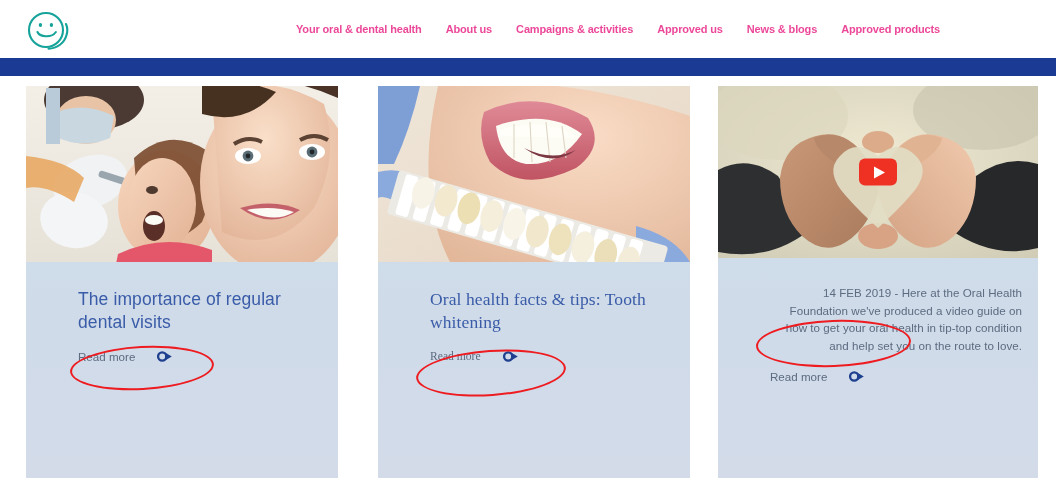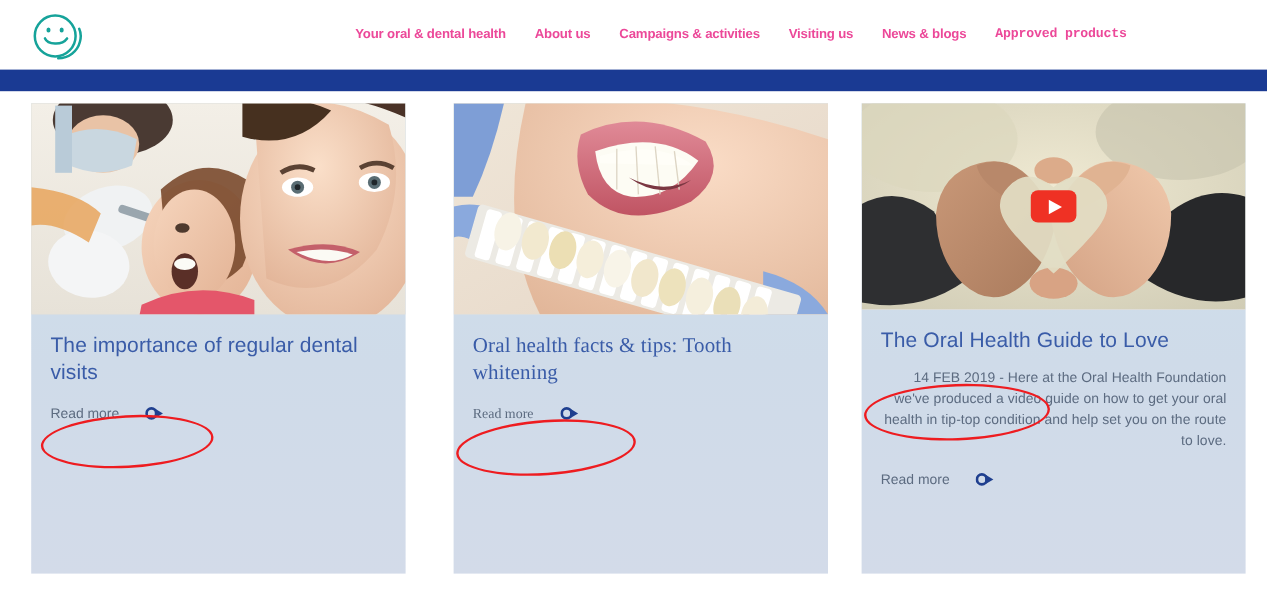--- a/index.html
+++ b/index.html
@@ -28,21 +28,21 @@
   .nav-item {
     color: #ec4899;
     font-size: 11px;
     font-weight: bold;
     letter-spacing: -0.15px;
     white-space: nowrap;
     margin-right: 24px;
     cursor: pointer;
     line-height: 1;
   }
-  .nav-item:last-child { margin-right: 16px; font-family: Liberation Mono, monospace; }
+  .nav-item:last-child { margin-right: 16px; }
 
   .blue-bar {
     position: absolute; left: 0; top: 58px; width: 1056px; height: 18px;
     background: #1a3a93;
   }
 
   
   .cards {
     position: absolute; left: 0; top: 86px; width: 1056px; height: 394px;
   }
@@ -56,21 +56,21 @@
   .card-3 { left: 718px; width: 320px; }
 
   .card-img {
     position: relative;
     width: 100%; height: 176px;
     overflow: hidden;
     background: #e8e0d4;
   }
   .card-3 .card-img { height: 172px; }
 
-  .card-body { padding: 14px 16px 0 16px; position: relative; }
+  .card-body { padding: 26px 16px 0 16px; position: relative; margin-left: 36px; }
   .card-title {
     color: #3a5ca8;
     font-size: 17.5px;
     font-weight: 400;
     line-height: 1.32;
     letter-spacing: 0.1px;
     margin-bottom: 10px;
     cursor: pointer;
   }
   .card-3 .card-title { margin-bottom: 11px; }
@@ -133,21 +133,21 @@
         <ellipse cx="15.4" cy="15" rx="1.7" ry="2.1" fill="#16a39a"></ellipse>
         <ellipse cx="26.4" cy="15" rx="1.7" ry="2.1" fill="#16a39a"></ellipse>
         <path d="M12.5 22c2.2 5 13.8 6.4 18.4 0" fill="none" stroke="#16a39a" stroke-width="2.1" stroke-linecap="round"></path>
       </svg>
     </div>
 
     <nav class="nav">
       <span class="nav-item">Your oral &amp; dental health</span>
       <span class="nav-item">About us</span>
       <span class="nav-item">Campaigns &amp; activities</span>
-      <span class="nav-item">Visiting us</span>
+      <span class="nav-item">Approved us</span>
       <span class="nav-item">News &amp; blogs</span>
       <span class="nav-item">Approved products</span>
     </nav>
   </div>
 
   <div class="blue-bar"></div>
 
   <div class="cards">
 
     <div class="card card-1">
@@ -337,21 +337,20 @@
           <ellipse cx="160" cy="150" rx="20" ry="13" fill="#d8a384"></ellipse>
 
           <path d="M160 70 q-22 -18 -38 0 q-16 16 6 40 q14 16 32 32 q18 -16 32 -32 q22 -24 6 -40 q-18 -18 -38 0z" fill="#e2ddc4" opacity="0.92"></path>
         </svg>
         <div class="yt-btn">
           <span class="tri"></span>
         </div>
       </div>
       <div class="card-body">
         <div class="annot annot-3"></div>
-        <div class="card-title">The Oral Health Guide to Love</div>
         <div class="card-text"><span>14 FEB 2019</span><span> - </span><span>Here at the Oral Health Foundation we've produced a video guide on how to get your oral health in tip-top condition and help set you on the route to love.</span></div>
         <div class="read-more">
           <span>Read more</span>
           <span class="arrow">
             <svg width="17" height="13" viewBox="0 0 17 13">
               <circle cx="5.2" cy="6.5" r="4.1" fill="none" stroke="#1f3f8f" stroke-width="2.3"></circle>
               <path d="M8 2.4 L14.8 6.5 L8 10.6 Z" fill="#1f3f8f"></path>
             </svg>
           </span>
         </div>

